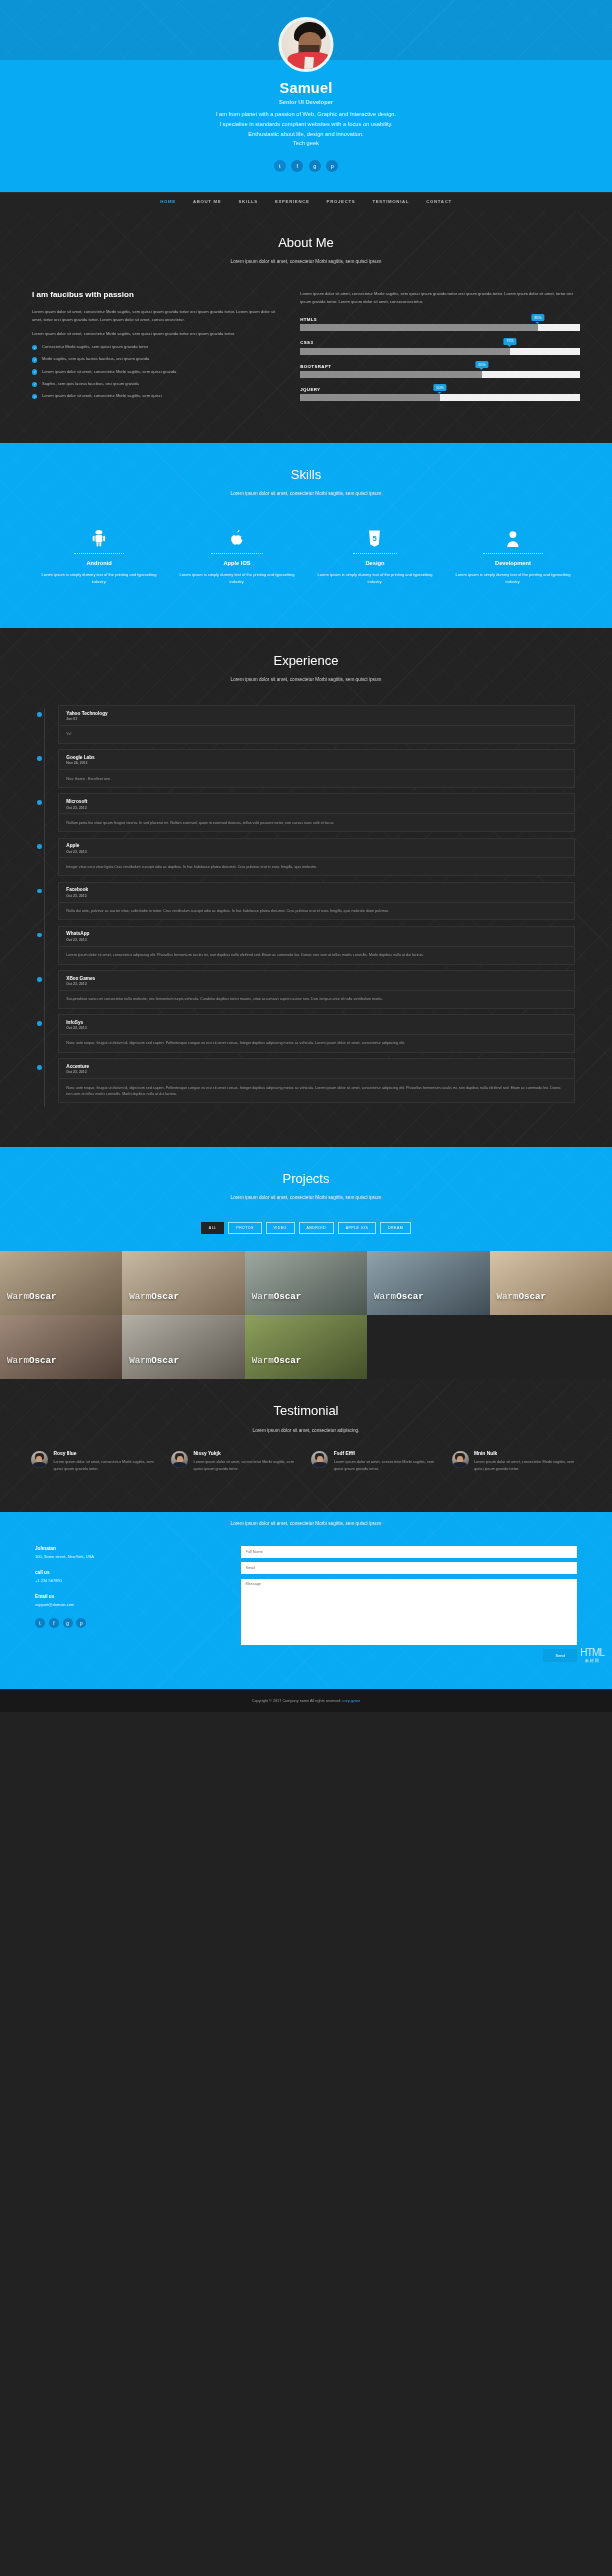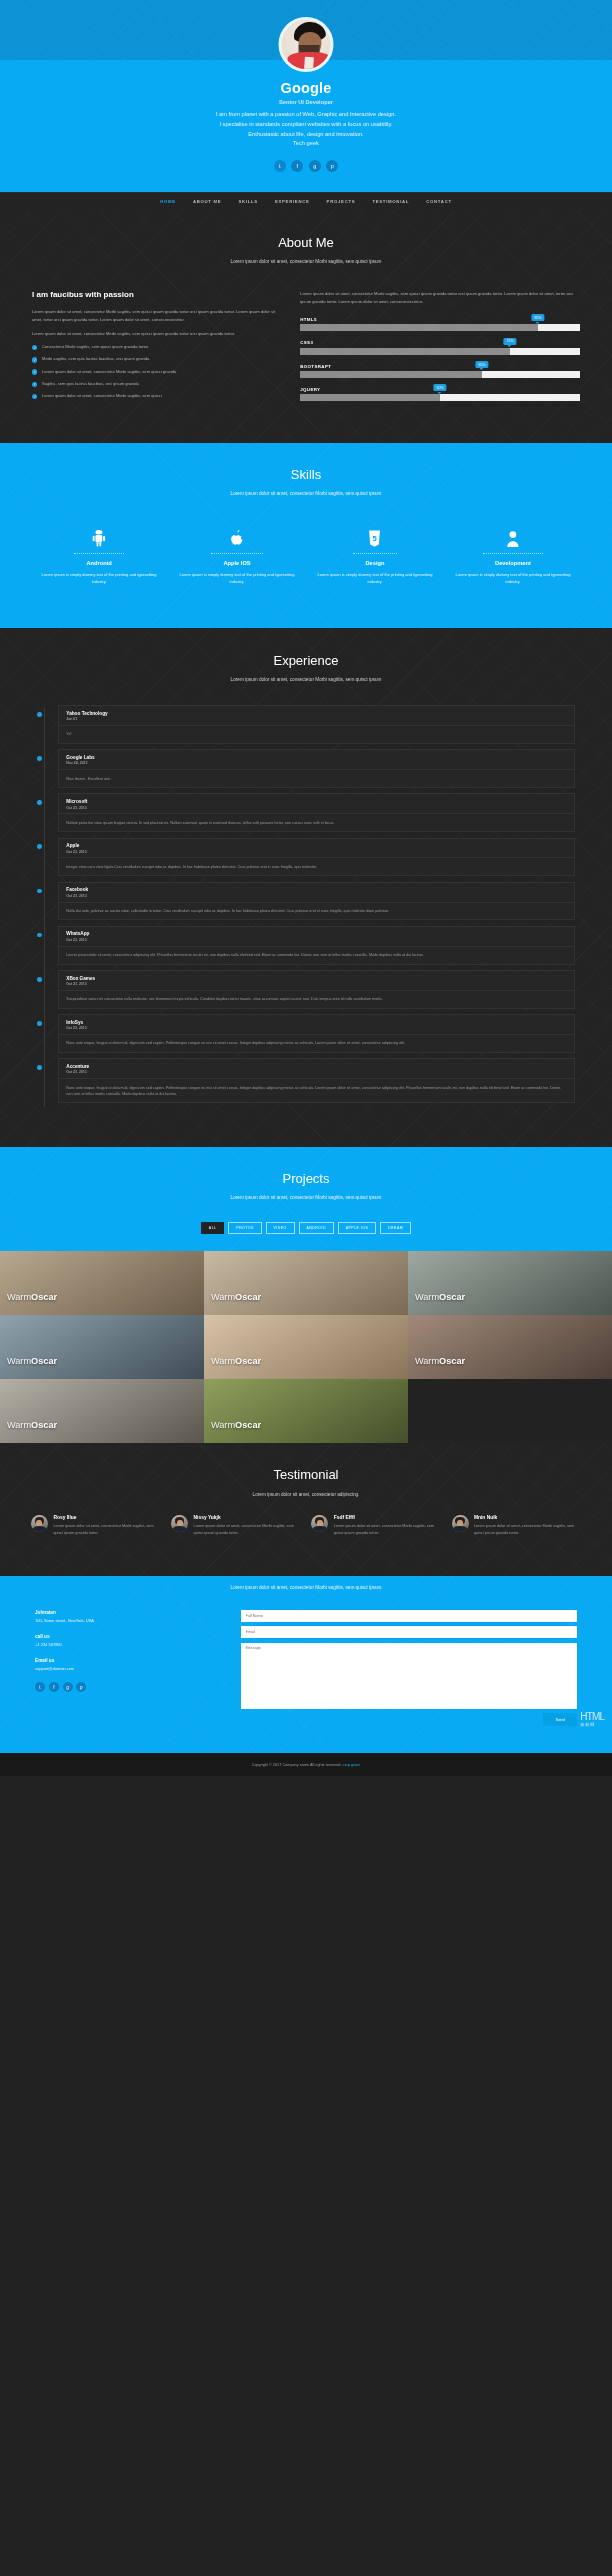--- a/index.html
+++ b/index.html
@@ -106,21 +106,21 @@
   .exp-co { font-size: 4.7px; font-weight: 700; }
   .exp-date { font-size: 3.5px; font-weight: 700; color: #9a9a9a; margin-top: 1.5px; }
   .exp-body { padding: 5.4px 6.9px; font-size: 3.7px; color: #9a9a9a; line-height: 6.1px; }
 
   
   .filters { display: flex; gap: 3.8px; justify-content: center; padding: 21.4px 0 17px; }
   .filters button { font-size: 3.5px; letter-spacing: 0.5px; padding: 3.1px 6.9px; background: transparent;
                     border: 0.8px solid rgba(255,255,255,.6); color: #fff; cursor: pointer;
                     font-family: inherit; }
   .filters button.active { background: #232323; border-color: #232323; }
-  .grid { display: grid; grid-template-columns: repeat(3, 1fr); }
+  .grid { display: grid; grid-template-columns: repeat(5, 1fr); font-family: Liberation Mono, monospace; }
   .cell { position: relative; height: 64px; overflow: hidden; }
   .cell .ph { position: absolute; inset: 0; }
   .cell .cap { position: absolute; left: 6.9px; bottom: 13px; font-size: 9.2px; color: #fff;
                text-shadow: 0 0.8px 2.3px rgba(0,0,0,.5); }
   .cell .cap b { font-weight: 700; }
   .cell .cap .lt { font-weight: 300; opacity: .92; }
 
   
   .tst-wrap { display: flex; gap: 10.7px; padding: 18.4px 31px 40px; }
   .tst { flex: 1; display: flex; gap: 5.4px; }
@@ -143,42 +143,42 @@
   .form { width: 64%; }
   .field { width: 100%; background: #fff; border: 0; font-size: 3.8px; color: #555;
            padding: 3.8px 4.6px; margin-bottom: 4.6px; font-family: inherit; display: block; }
   textarea.field { height: 66px; resize: none; }
   .send { float: right; background: #08a0e4; color: #fff; border: 0; font-size: 4px;
           padding: 3.8px 12.2px; cursor: pointer; font-family: inherit; }
 
   
   .footer { background: #181818; text-align: center; padding: 9.2px 0; font-size: 3.8px; color: #9a9a9a; }
   .footer a { color: #23a8e8; text-decoration: none; }
-  .logo-badge { position: absolute; right: 7.7px; bottom: 26px; text-align: left; color: #cfe9fb; }
+  .logo-badge { position: absolute; right: 7.7px; bottom: 26px; text-align: center; color: #cfe9fb; }
   .logo-badge .lb1 { font-size: 10px; letter-spacing: -0.8px; }
   .logo-badge .lb2 { font-size: 4.2px; letter-spacing: 0.8px; }
 </style>
 </head>
 <body>
 
 <section class="hero">
   <div class="wm"></div>
   <div class="hero-top"></div>
   <div class="hero-body">
     <div class="avatar-wrap">
       <div class="avatar">
         <div class="face-bg"></div>
         <div class="hair"></div>
         <div class="face"></div>
         <div class="beard"></div>
         <div class="shirt"></div>
         <div class="collar"></div>
       </div>
     </div>
-    <div class="hero-name">Google</div>
+    <div class="hero-name">Samuel</div>
     <div class="hero-role">Senior UI Developer</div>
     <div class="hero-line first">I am from planet with a passion of Web, Graphic and Interactive design.</div>
     <div class="hero-line">I specialise in standards compliant websites with a focus on usability.</div>
     <div class="hero-line">Enthusiastic about life, design and innovation.</div>
     <div class="hero-line">Tech geek</div>
     <div class="socials">
       <div class="soc tw">t</div>
       <div class="soc">f</div>
       <div class="soc">g</div>
       <div class="soc">p</div>

